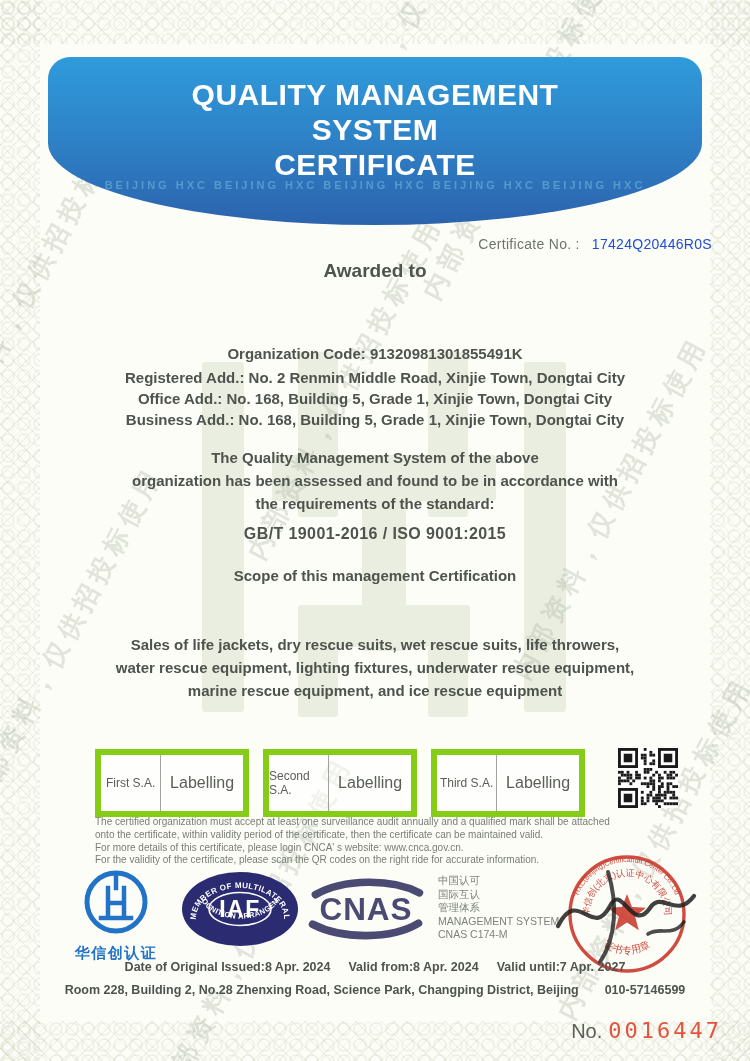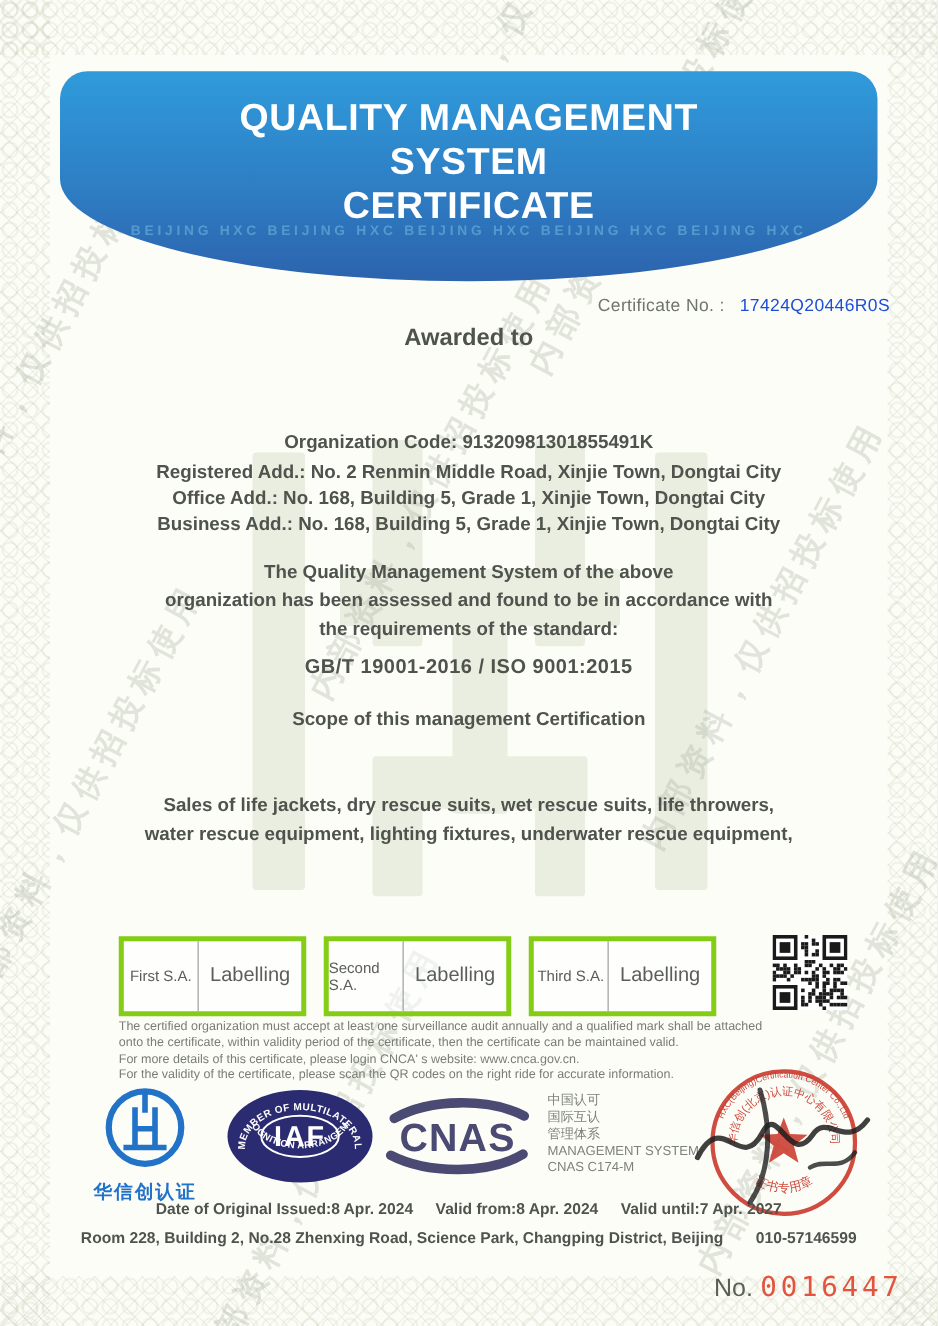--- a/index.html
+++ b/index.html
@@ -46,21 +46,21 @@
   .awarded{top:260px; font-size:19px; font-weight:700;}
   .company{top:296px; font-size:19px; font-weight:700; letter-spacing:.6px;}
   .orgcode{top:345px; font-size:15px; font-weight:700;}
   .addr{top:367px; font-size:15px; font-weight:700; line-height:21px;}
   .assess{top:446px; font-size:15px; font-weight:700; line-height:23px;}
   .standard{top:525px; font-size:16px; font-weight:700; letter-spacing:.4px;}
   .scopehead{top:567px; font-size:15px; font-weight:700;}
   .scope{top:633px; font-size:15px; font-weight:700; line-height:23px;}
   
   .audit{top:749px; left:95px; height:58px; display:flex; gap:14px; z-index:2;}
-  .abox{width:142px; height:56px; border:4px solid #84cc16; display:flex; background:rgba(255,255,255,.5);}
+  .abox{width:142px; height:56px; border:6px solid #84cc16; display:flex; background:rgba(255,255,255,.5);}
   .abox .c1{width:42%; border-right:1px solid #a0a59b; display:flex; align-items:center; justify-content:center;
     font-size:12px; color:#5a5f58;}
   .abox .c2{width:58%; display:flex; align-items:center; justify-content:center; font-size:16px; color:#5a5f58;}
   .qr{position:absolute; left:618px; top:748px; width:60px; height:60px; z-index:2;}
   
   .fine{top:816px; left:95px; width:566px; font-size:10px; line-height:12.8px; color:#787d75; z-index:2;}
   
   .logos{position:absolute; left:0; top:862px; width:750px; height:112px; z-index:2;}
   .hxc{position:absolute; left:70px; top:0px;}
   .iaf{position:absolute; left:180px; top:8px;}
@@ -134,20 +134,21 @@
     <div>organization has been assessed and found to be in accordance with</div>
     <div>the requirements of the standard:</div>
   </div>
 
   <div class="abs center standard">GB/T 19001-2016 / ISO 9001:2015</div>
 
   <div class="abs center scopehead">Scope of this management Certification</div>
   <div class="abs center scope">
     <div>Sales of life jackets, dry rescue suits, wet rescue suits, life throwers,</div>
     <div>water rescue equipment, lighting fixtures, underwater rescue equipment,</div>
+    <div>marine rescue equipment, and ice rescue equipment</div>
   </div>
 
   <div class="abs audit">
     <div class="abox">
       <div class="c1">First S.A.</div>
       <div class="c2">Labelling</div>
     </div>
     <div class="abox">
       <div class="c1">Second S.A.</div>
       <div class="c2">Labelling</div>

